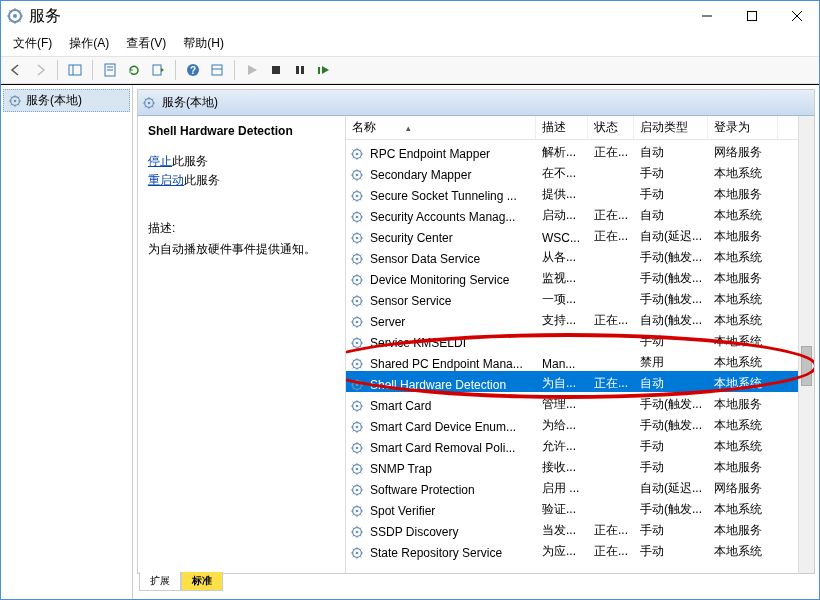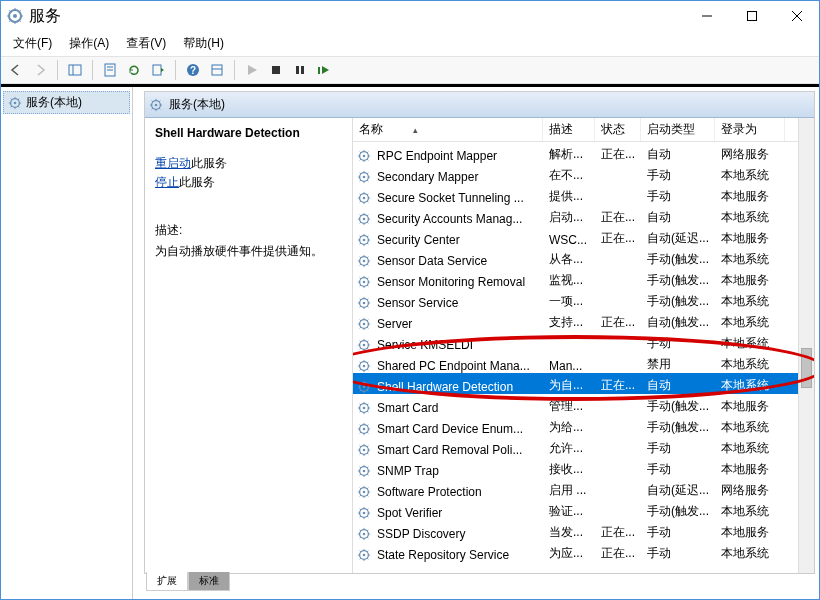--- a/index.html
+++ b/index.html
@@ -8,21 +8,21 @@
 .titlebar { height: 30px; display: flex; align-items: center; padding: 0 0 0 6px; background: #fff; }
 .titlebar .app-icon { width: 16px; height: 16px; margin-right: 6px; }
 .titlebar .title { flex: 1; font-size: 16px; }
 .titlebar .win-controls { display: flex; }
 .titlebar .win-controls div { width: 45px; height: 30px; display: flex; align-items: center; justify-content: center; }
 .menubar { display: flex; gap: 5px; padding: 2px 6px; font-size: 12px; }
 .menubar span { padding: 2px 6px; cursor: default; }
 .toolbar { display: flex; align-items: center; gap: 2px; padding: 2px 4px; border-top: 1px solid #e3e3e3; border-bottom: 1px solid #e3e3e3; background: #f8f8f8; height: 28px; }
 .toolbar .sep { width: 1px; height: 20px; background: #ccc; margin: 0 4px; }
 .toolbar .tbtn { width: 22px; height: 22px; display: flex; align-items: center; justify-content: center; border: 1px solid transparent; }
-.body-area { flex: 1; display: flex; border-top: 3px solid #000000; min-height: 0; gap: 7px; }
+.body-area { flex: 1; display: flex; border-top: 1px solid #000000; min-height: 0; }
 .tree-pane { width: 132px; border-right: 1px solid #ccc; background: #fff; padding: 4px 2px; }
 .tree-item { display: flex; align-items: center; gap: 4px; padding: 2px 4px; background: #d8e6f2; border: 1px dotted #7ba7d0; }
 .main-pane { flex: 1; display: flex; flex-direction: column; min-width: 0; padding: 4px; position: relative; }
 .list-frame { flex: 1; border: 1px solid #ccc; display: flex; flex-direction: column; min-height: 0; position: relative; }
 .list-header-bar { height: 26px; background: linear-gradient(#e6eef8, #c9dbef); border-bottom: 1px solid #9fb8d4; display: flex; align-items: center; padding-left: 4px; gap: 6px; }
 .list-body { flex: 1; display: flex; min-height: 0; }
 .detail-panel { width: 208px; border-right: 1px solid #ddd; padding: 8px 10px; font-size: 12px; }
 .detail-panel .svc-name { font-weight: bold; margin-bottom: 14px; font-size: 12px; }
 .detail-panel .links a { color: #0645ad; text-decoration: underline; cursor: pointer; }
 .detail-panel .links { margin-bottom: 30px; line-height: 1.6; }
@@ -37,21 +37,21 @@
 .row.selected { background: #0078d7; color: #fff; }
 .col-name { width: 172px; }
 .col-desc { width: 52px; }
 .col-status { width: 46px; }
 .col-startup { width: 74px; }
 .col-logon { width: 70px; }
 .scrollbar { position: absolute; right: 0; top: 0; bottom: 0; width: 16px; background: #f0f0f0; border-left: 1px solid #ddd; }
 .scroll-thumb { position: absolute; left: 2px; right: 2px; background: #c2c2c2; border-radius: 0; top: 230px; height: 40px; border:1px solid #aaa; }
 .tabs { display: flex; gap: -1px; padding-left: 2px; height: 22px; align-items: flex-start; margin-top: -1px; }
 .tab { border: 1px solid #ccc; border-top: none; padding: 2px 10px; background: #fff; font-size: 10px; position: relative; top: -1px; }
-.tab.inactive { background: #a3a3a3; }
+.tab.inactive { background: #fde047; font-weight: bold; }
 .gear-svg { width: 14px; height: 14px; }
 .annot-ellipse { position: absolute; border: 4px solid #d40000; border-radius: 50%; pointer-events: none; z-index: 50; }
 .sort-ind { font-size: 9px; color: #555; margin-left: 30px; }
 </style>
 </head>
 <body>
 
 <div class="window">
 
   <div class="titlebar">
@@ -183,22 +183,22 @@
               <circle cx="8" cy="8" r="5" fill="none" stroke="#6b8fb5" stroke-width="1.5"></circle>
               <circle cx="8" cy="8" r="1.5" fill="#6b8fb5"></circle>
               <path d="M8 1v2M8 13v2M1 8h2M13 8h2M3 3l1.5 1.5M11.5 11.5L13 13M3 13l1.5-1.5M11.5 4.5L13 3" stroke="#6b8fb5"></path>
             </svg>
           <span>服务(本地)</span>
         </div>
         <div class="list-body">
           <div class="detail-panel">
             <div class="svc-name">Shell Hardware Detection</div>
             <div class="links">
+              <div><a>停止</a><span>此服务</span></div>
               <div><a>重启动</a><span>此服务</span></div>
-              <div><a>停止</a><span>此服务</span></div>
             </div>
             <div class="desc-label">描述:</div>
             <div>为自动播放硬件事件提供通知。</div>
           </div>
 
           <div class="grid-wrap">
             <div class="grid-header">
               <div class="col" style="width:190px">
                   <span>名称</span>
                   <span class="sort-ind">▴</span>
@@ -294,21 +294,21 @@
                   <div class="cell col-logon">本地系统</div>
                 </div>
                 <div class="row">
                   <div class="icon-cell">
                     <svg class="gear-svg" viewBox="0 0 16 16">
                       <circle cx="8" cy="8" r="5" fill="none" stroke="#6b8fb5" stroke-width="1.5"></circle>
                       <circle cx="8" cy="8" r="1.5" fill="#6b8fb5"></circle>
                       <path d="M8 1v2M8 13v2M1 8h2M13 8h2M3 3l1.5 1.5M11.5 11.5L13 13M3 13l1.5-1.5M11.5 4.5L13 3" stroke="#6b8fb5"></path>
                     </svg>
                   </div>
-                  <div class="cell col-name">Sensor Monitoring Removal</div>
+                  <div class="cell col-name">Device Monitoring Service</div>
                   <div class="cell col-desc">监视...</div>
                   <div class="cell col-status"></div>
                   <div class="cell col-startup">手动(触发...</div>
                   <div class="cell col-logon">本地服务</div>
                 </div>
                 <div class="row">
                   <div class="icon-cell">
                     <svg class="gear-svg" viewBox="0 0 16 16">
                       <circle cx="8" cy="8" r="5" fill="none" stroke="#6b8fb5" stroke-width="1.5"></circle>
                       <circle cx="8" cy="8" r="1.5" fill="#6b8fb5"></circle>

